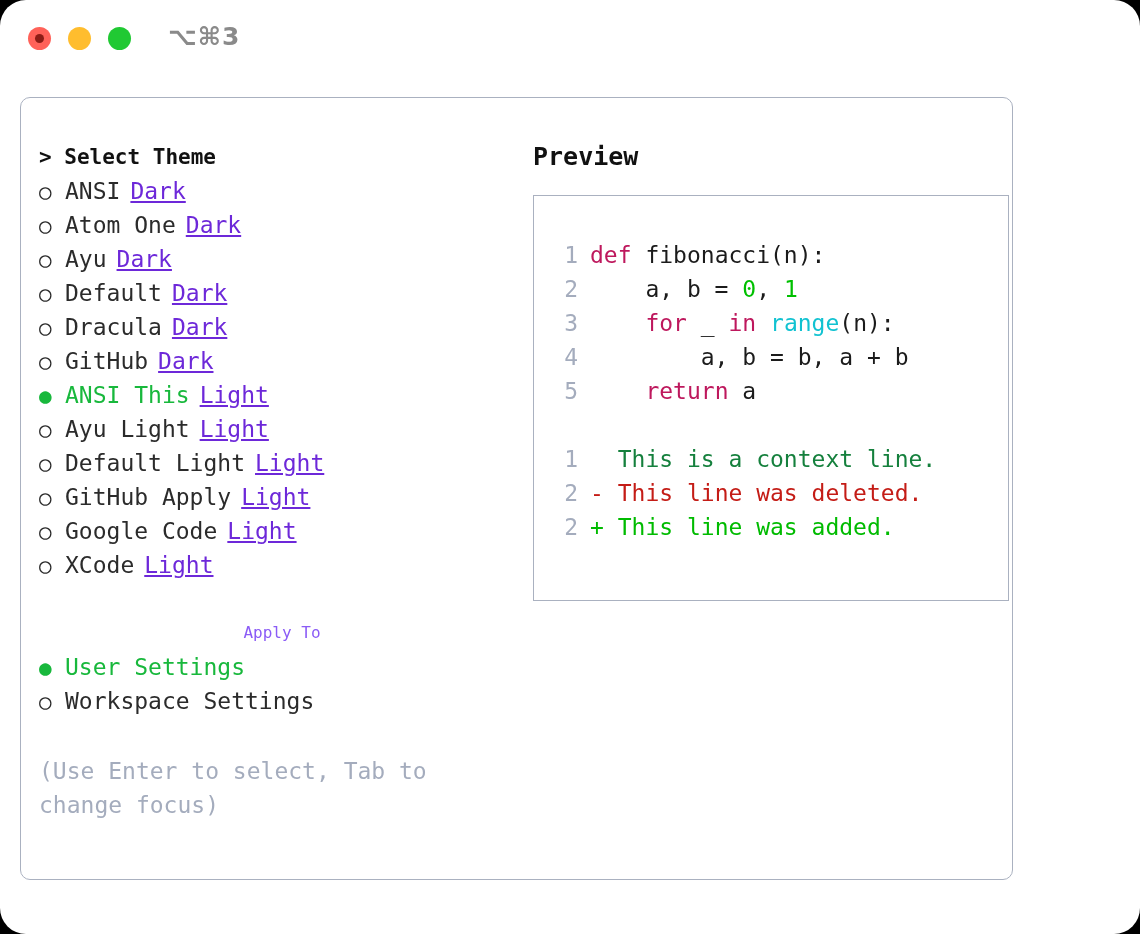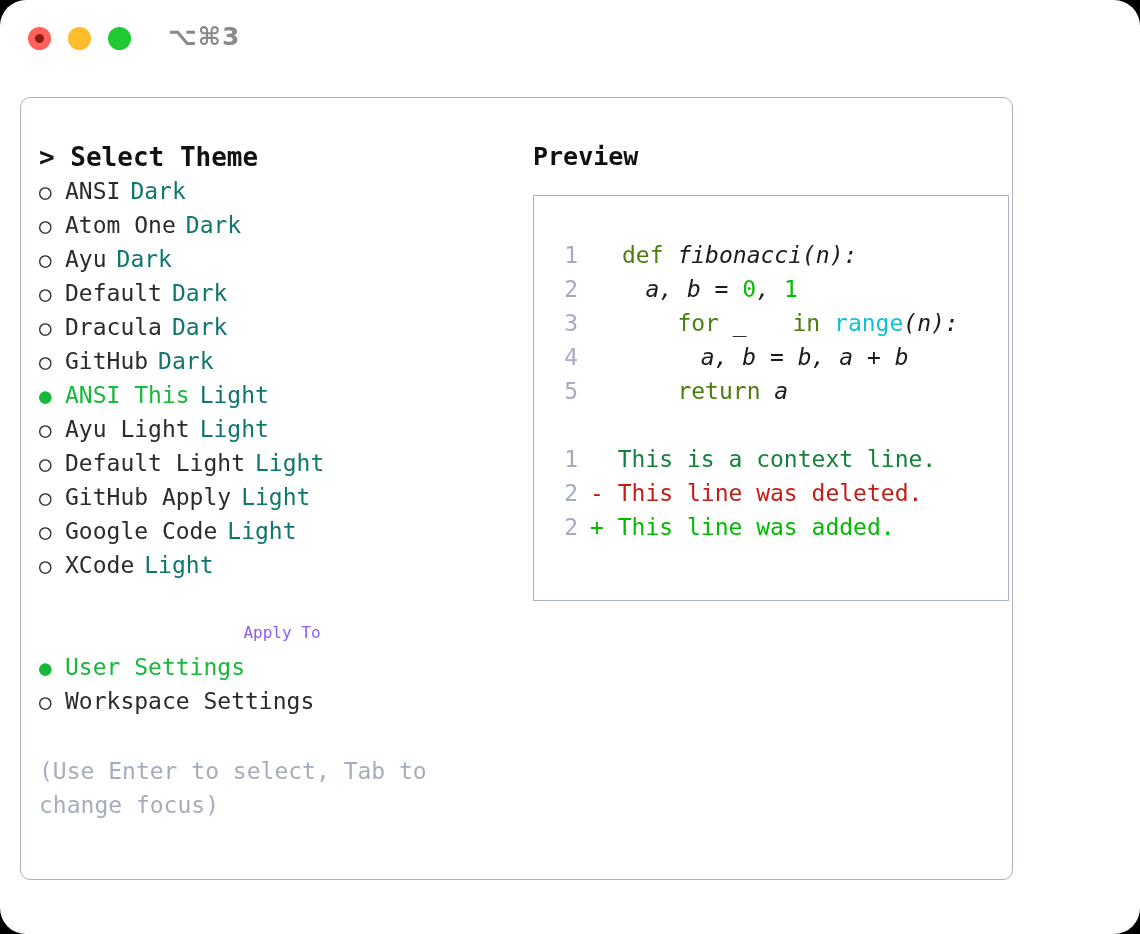--- a/index.html
+++ b/index.html
@@ -76,21 +76,21 @@
 
   
   #left-col {
     position: absolute;
     left: 18px;
     top: 42px;
     width: 460px;
   }
 
   .heading {
-    font-size: 26px;
+    font-size: 21px;
     font-weight: bold;
     color: #111111;
     line-height: 34px;
     white-space: pre;
   }
 
   .opt-row {
     display: flex;
     align-items: baseline;
     line-height: 34px;
@@ -103,22 +103,23 @@
     width: 26px;
     flex: 0 0 26px;
     font-size: 21px;
     color: #2b2b2b;
     line-height: 34px;
   }
   .bullet.sel { color: #18b83c; }
   .opt-label { color: #2b2b2b; }
   .opt-row.selected .opt-label { color: #18b83c; }
   .opt-tag {
-    color: #0f766e;
+    color: #6d28d9;
     margin-left: 10px;
+    text-decoration: underline;
   }
 
   .section-title {
     font-size: 16px;
     color: #8b5cf6;
     line-height: 34px;
     padding-left: 26px;
     white-space: pre;
     text-align: center;
   }
@@ -170,22 +171,22 @@
     white-space: pre;
     display: flex;
   }
   .lineno {
     color: #a4acbd;
     width: 28px;
     flex: 0 0 28px;
     text-align: right;
     margin-right: 12px;
   }
-  .ctext { color: #1b1b1b; font-style: italic; }
-  .tok-kw  { color: #4d7c0f; margin-left: 32px; }
+  .ctext { color: #1b1b1b; }
+  .tok-kw  { color: #be185d; }
   .tok-fn  { color: #11c2d1; }
   .tok-num { color: #00c000; }
   .blank-gap { height: 34px; }
 
   .diff-ctx { color: #15803d; }
   .diff-del { color: #c41c16; }
   .diff-add { color: #00bb00; }
 </style>
 </head>
 <body>

